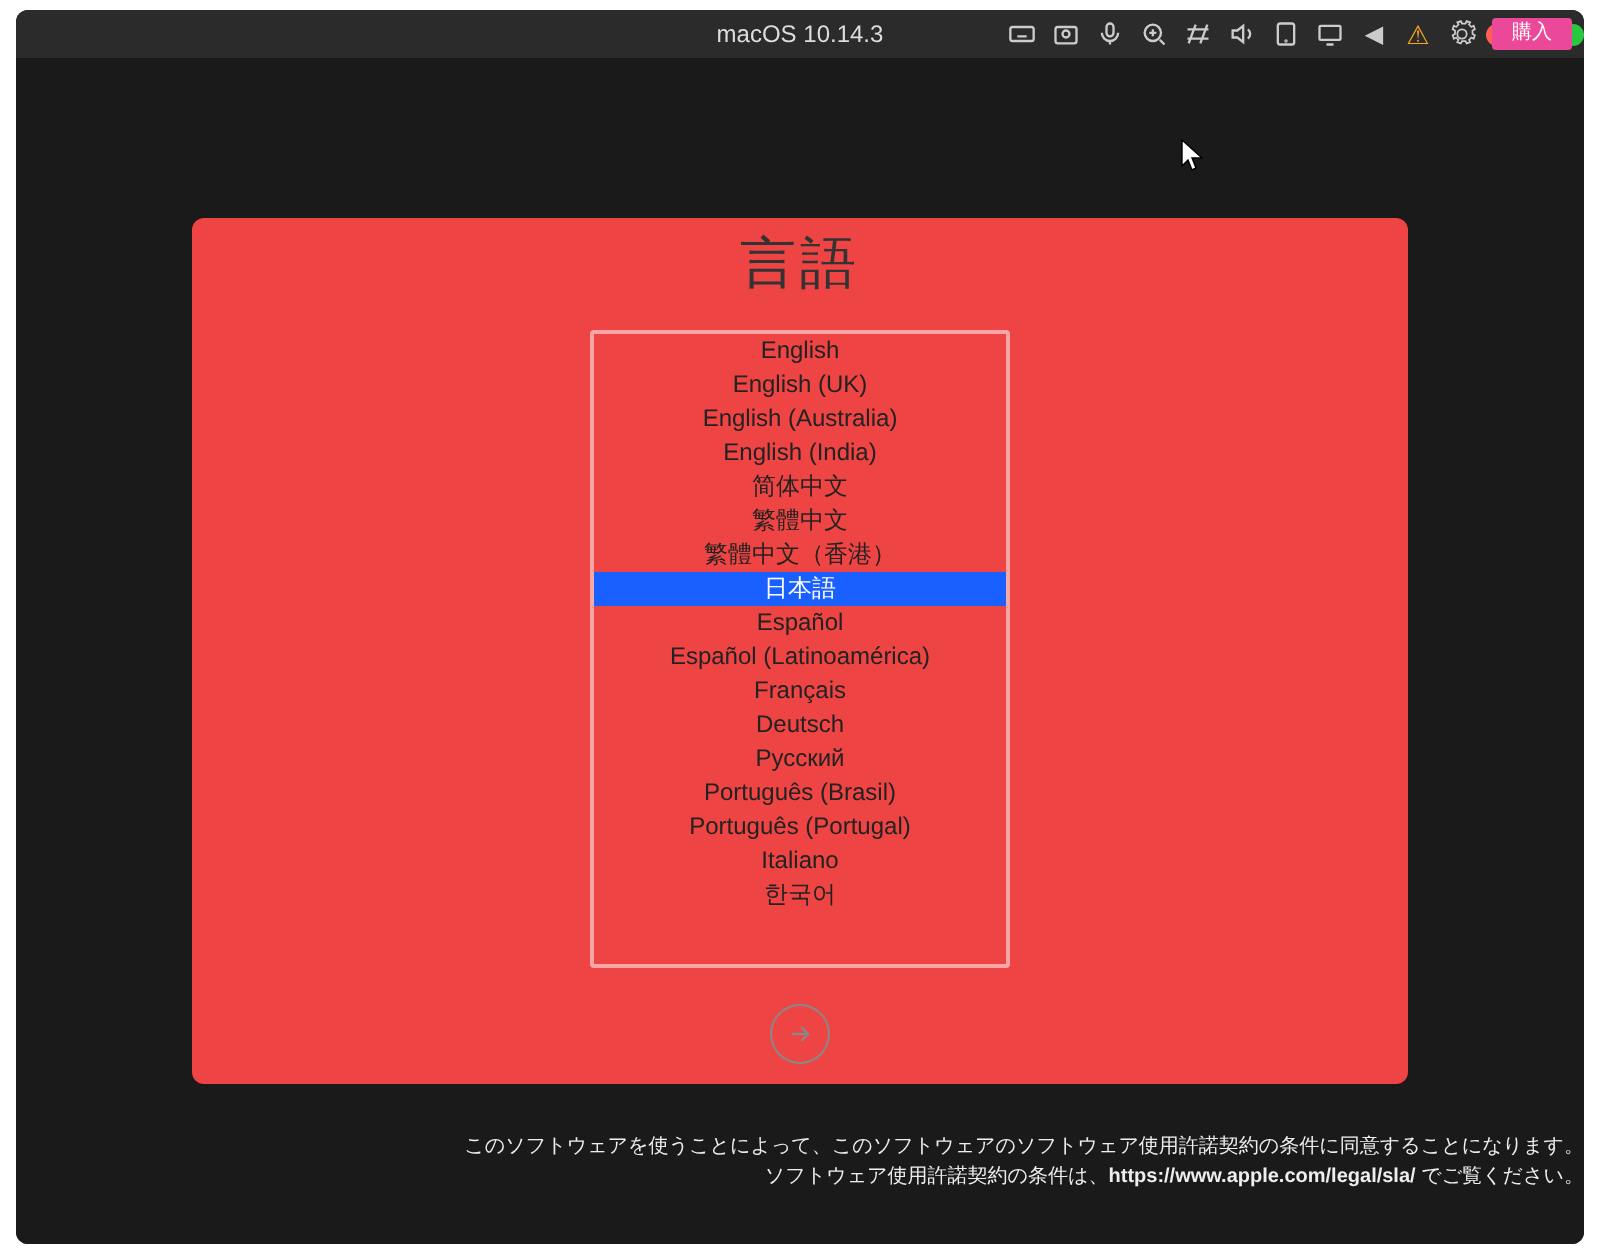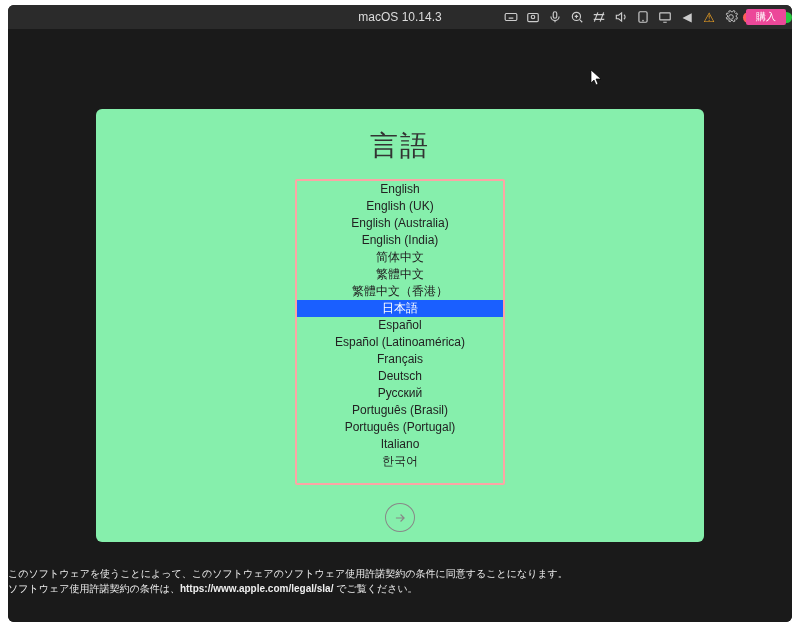--- a/index.html
+++ b/index.html
@@ -74,26 +74,26 @@
       top: 24px; left: 0; right: 0; bottom: 0;
       background: #1a1a1a;
     }
     
     .panel {
       position: absolute;
       left: 88px;
       right: 88px;
       top: 80px;
       bottom: 80px;
-      background: #86efac;
+      background: #ef4444;
       border-radius: 6px;
       display: flex;
       flex-direction: column;
       align-items: center;
-      padding: 18px 20px 10px 20px;
+      padding: 4px 20px 10px 20px;
     }
     .panel-title {
       font-size: 28px;
       color: #333;
       font-weight: 400;
       letter-spacing: 2px;
       margin-bottom: 14px;
     }
     .listbox {
       width: 210px;
@@ -129,21 +129,21 @@
       color: #888;
       cursor: pointer;
       background: transparent;
     }
     .next-btn svg { width: 14px; height: 14px; }
     
     .footer {
       position: absolute;
       left: 0; right: 0;
       bottom: 26px;
-      text-align: left;
+      text-align: right;
       color: #eee;
       font-size: 10px;
       line-height: 15px;
     }
     .footer .bold { font-weight: 700; }
     
     .cursor {
       position: absolute;
       top: 40px; left: 582px;
       color: #fff;

